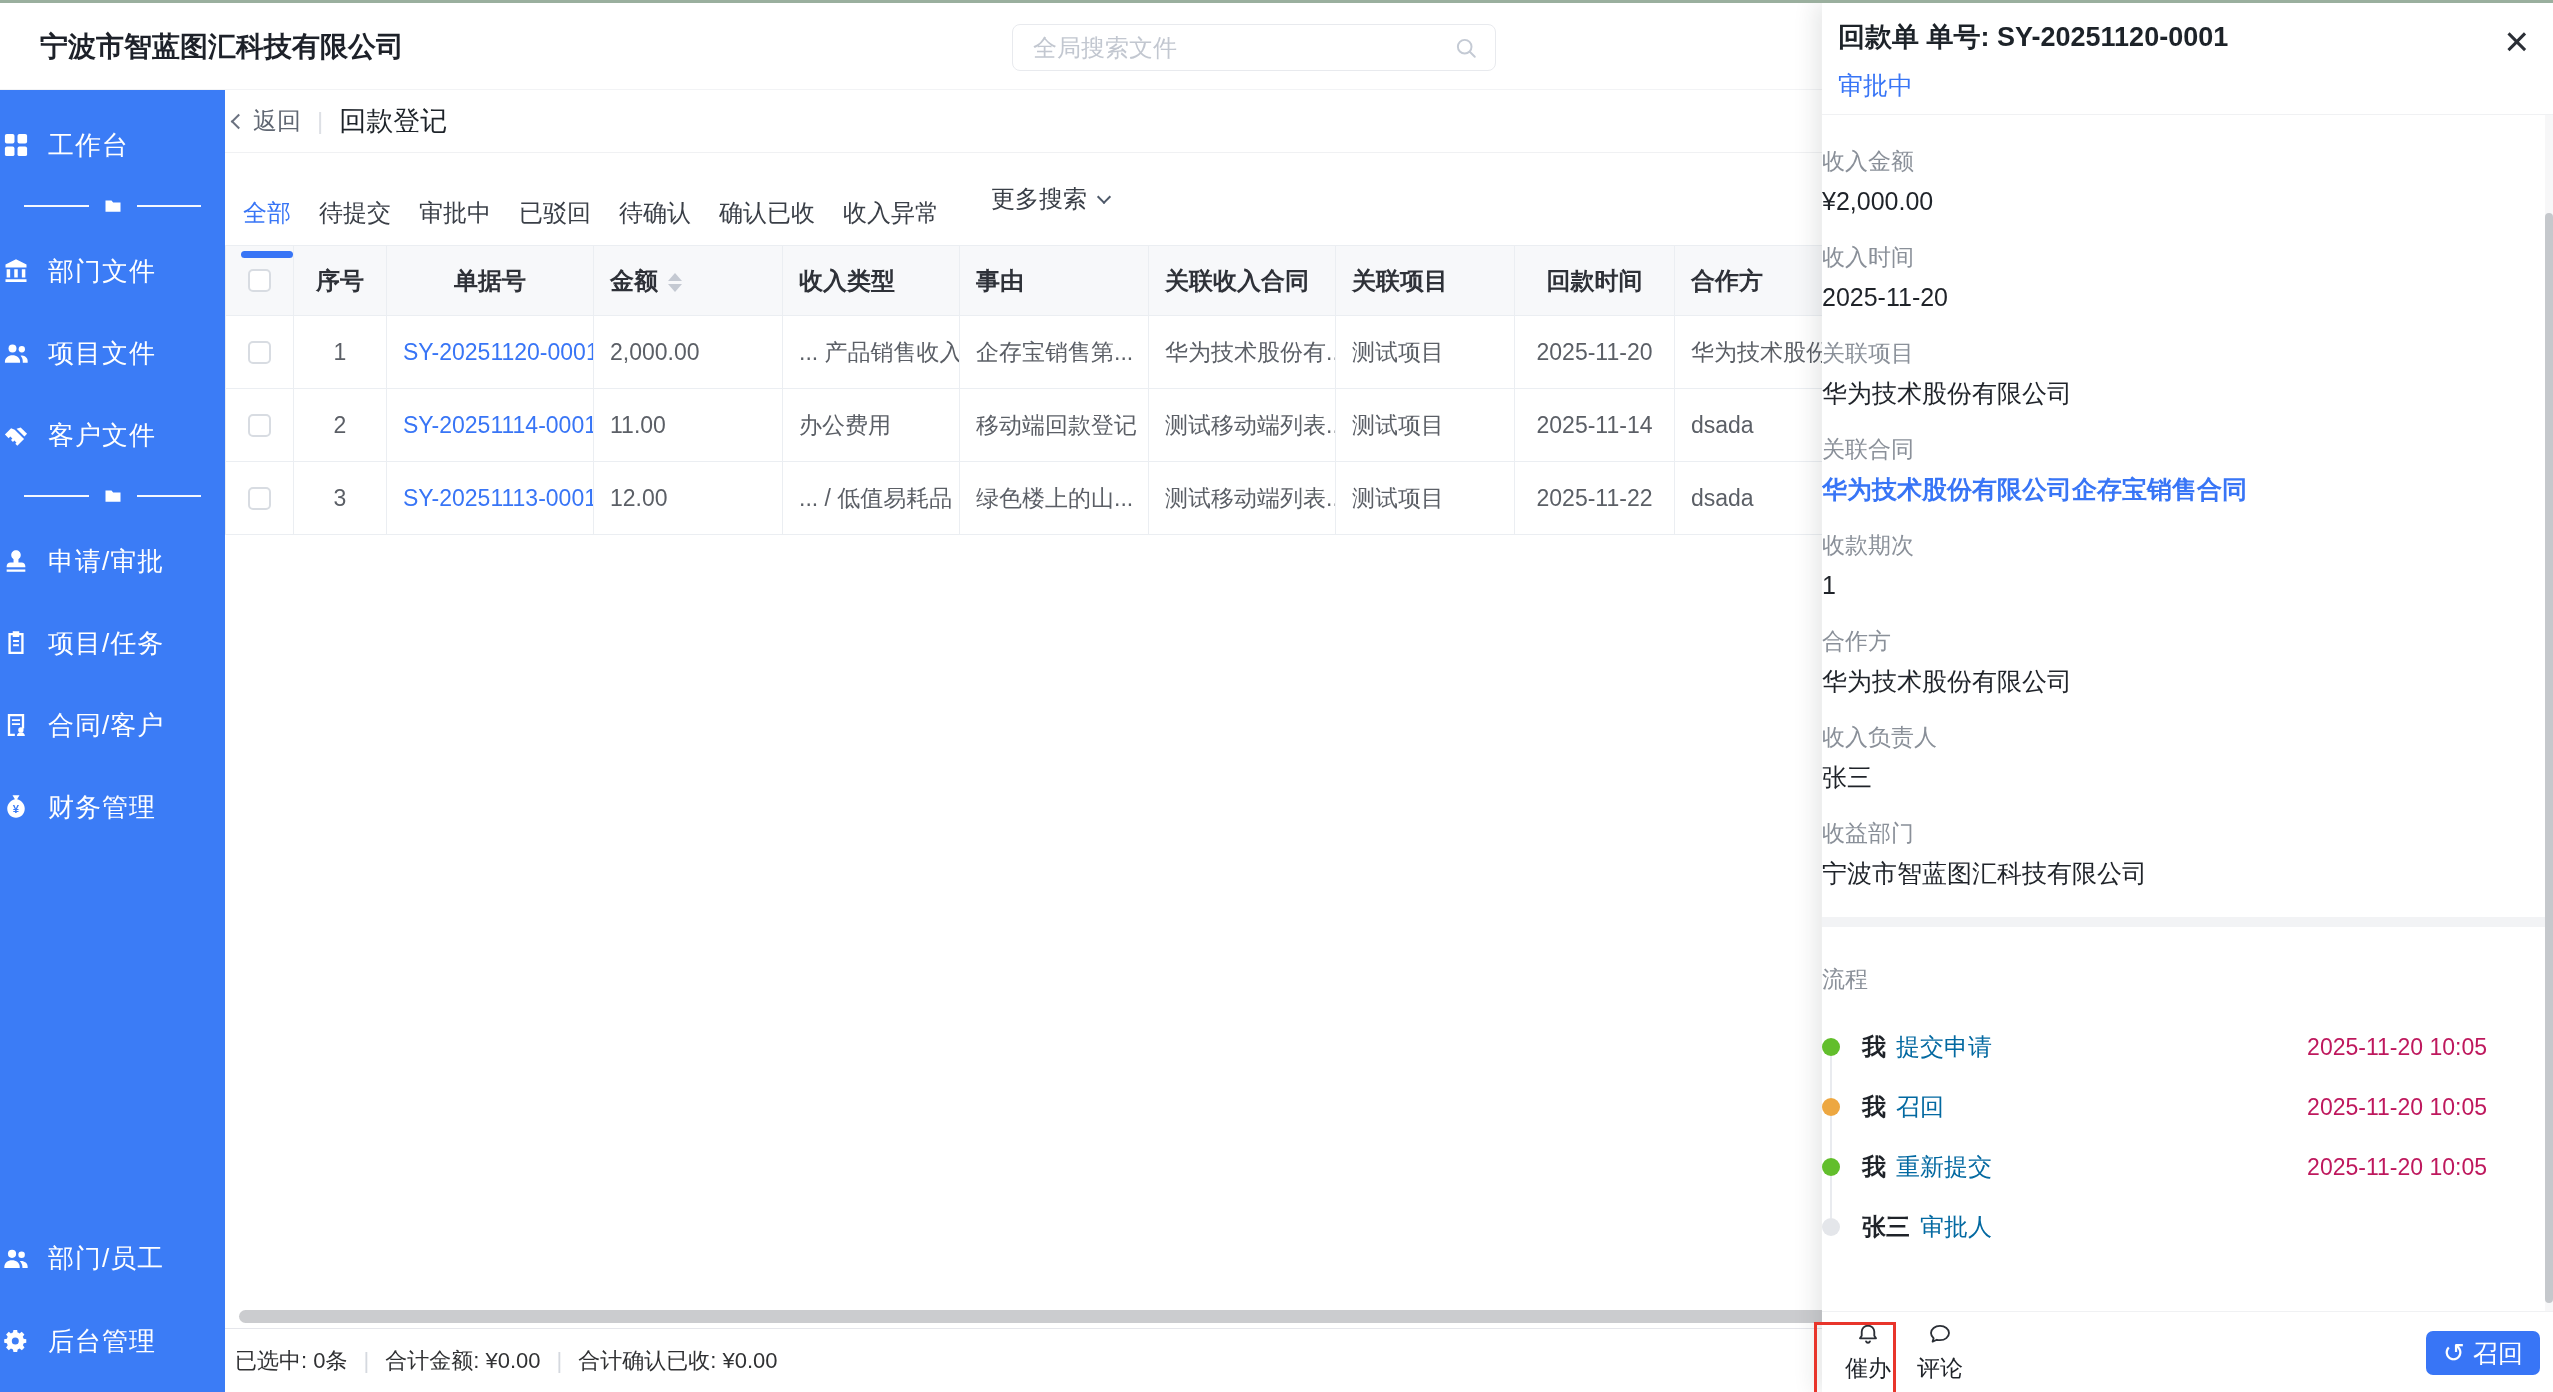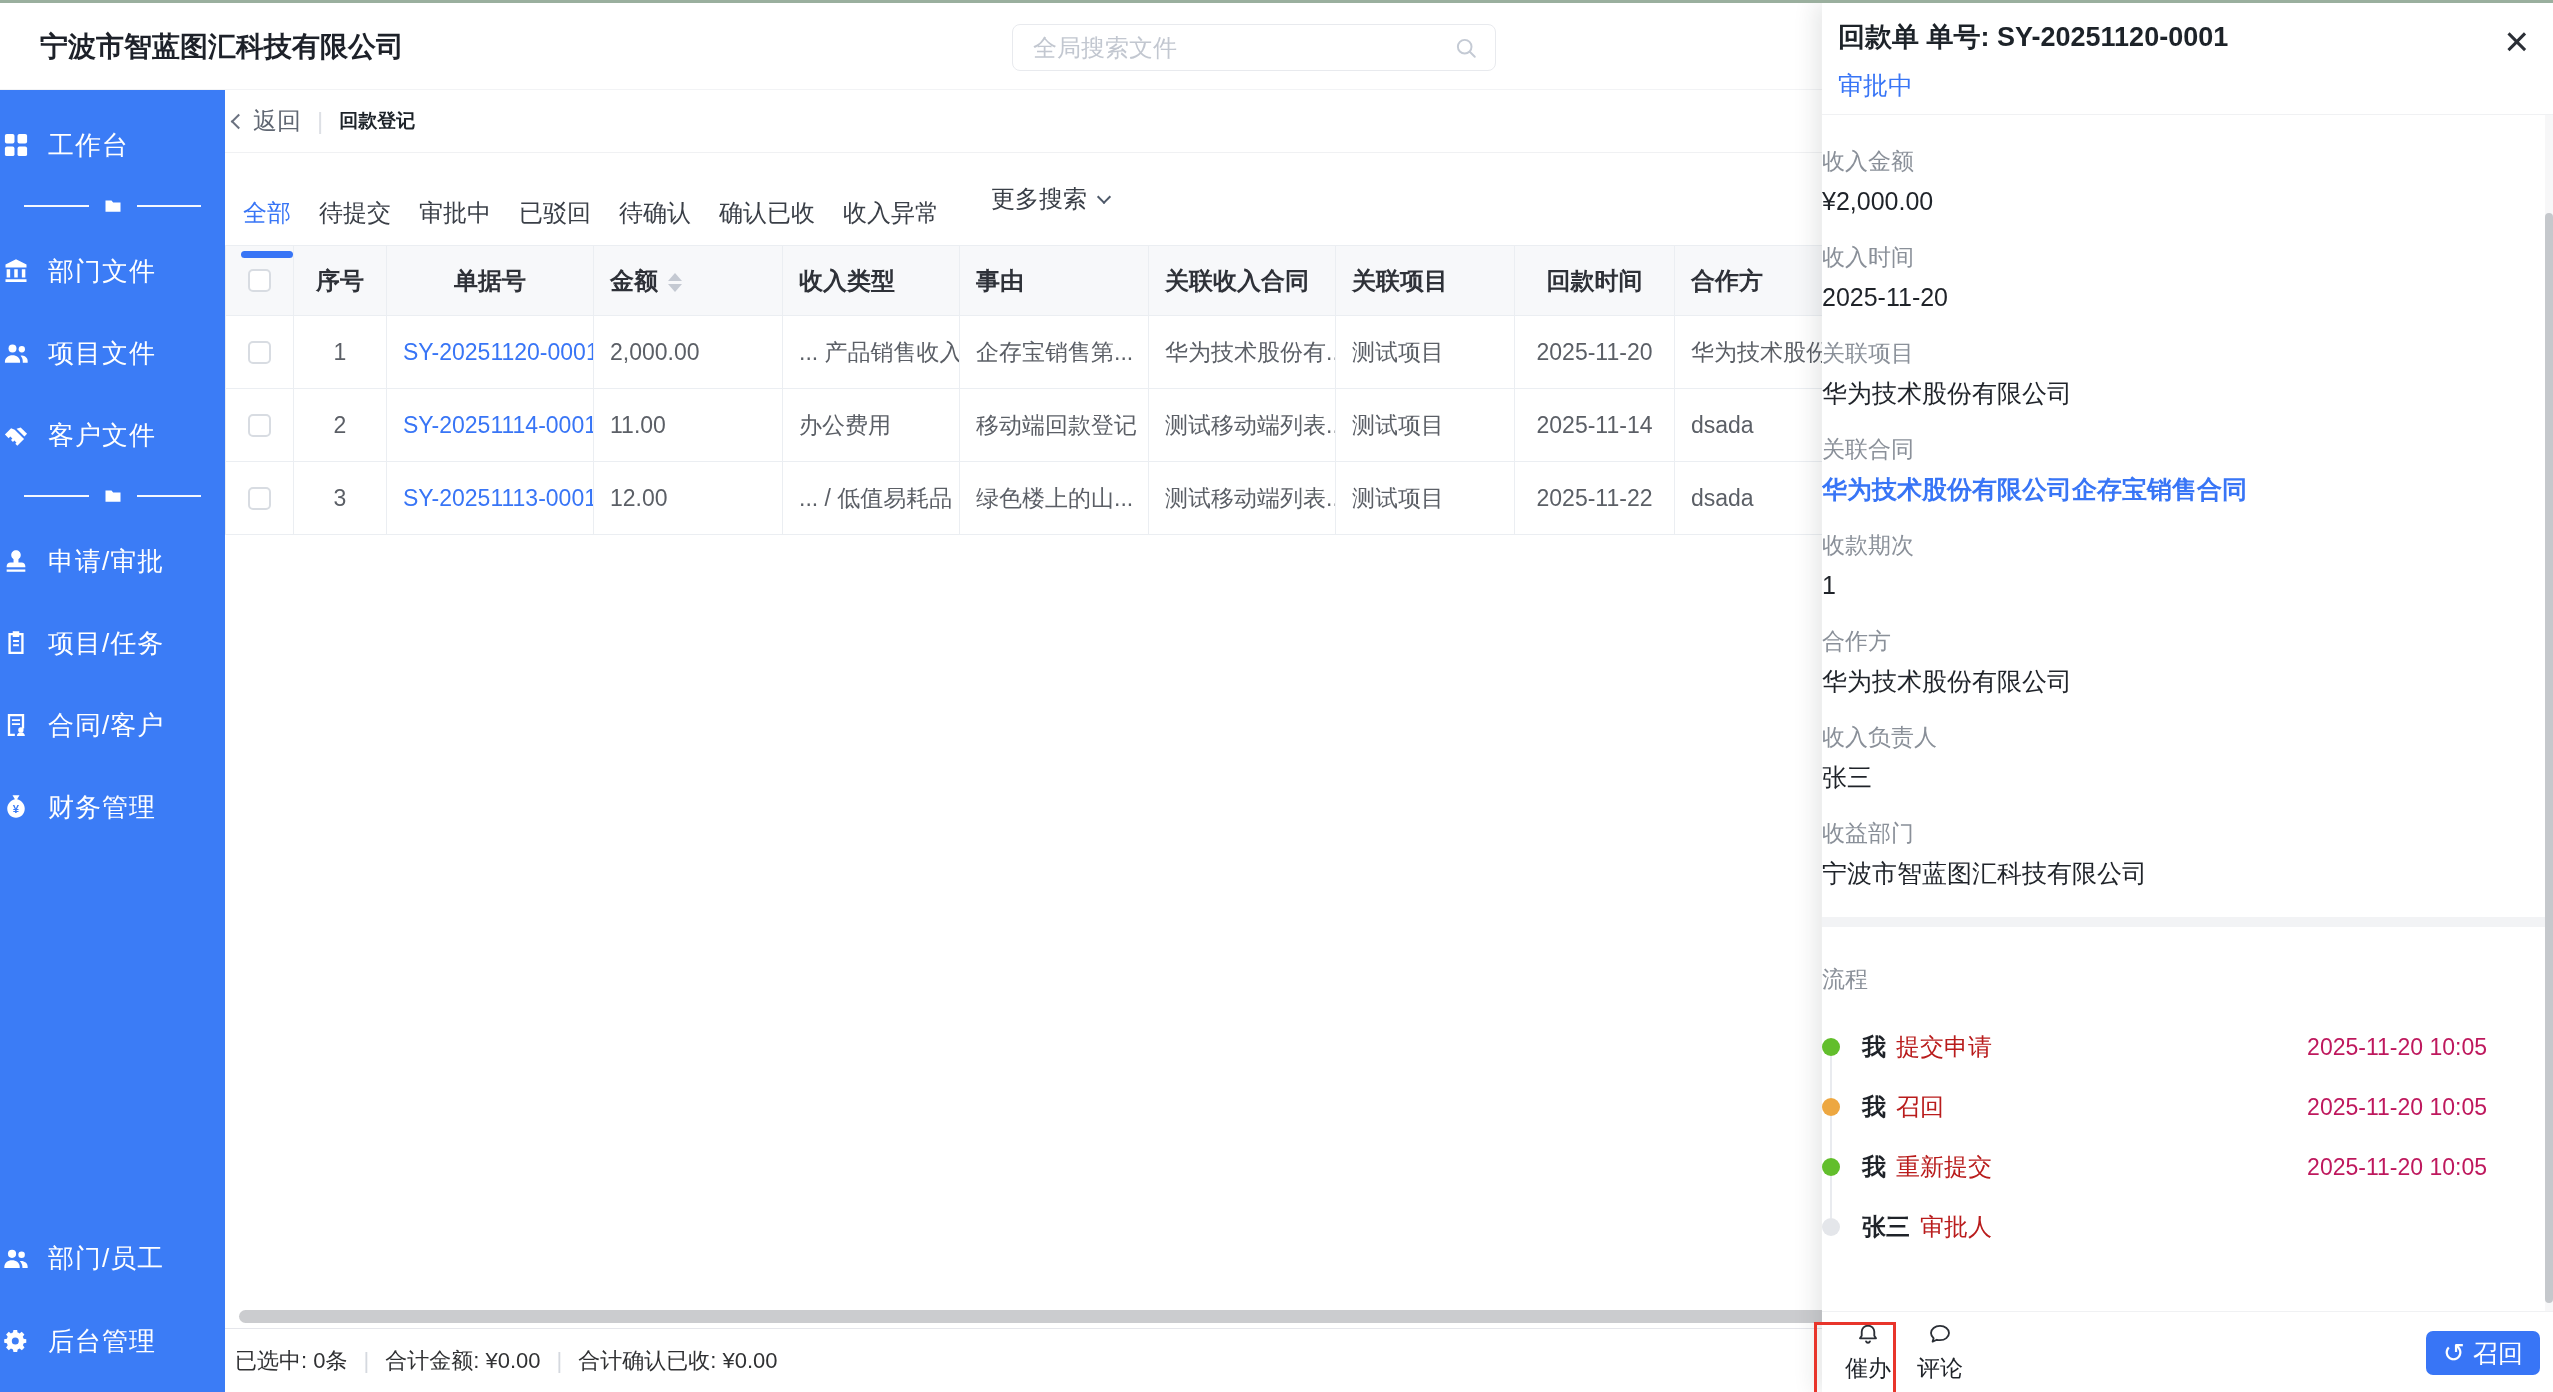--- a/index.html
+++ b/index.html
@@ -33,21 +33,21 @@
   .side-bottom{position:absolute;bottom:0;left:0;right:0;}
   .side-bottom .side-item{margin-top:0;margin-bottom:29px;}
   .side-bottom .side-item:last-child{margin-bottom:24px;}
 
   
   .main{position:absolute;left:225px;top:90px;right:0;bottom:0;background:#fff;overflow:hidden;}
   .breadcrumb{height:63px;border-bottom:1px solid #F0F1F3;display:flex;align-items:center;padding-left:8px;}
   .back-link{display:flex;align-items:center;color:#5F6672;font-size:24px;cursor:pointer;}
   .back-chev{display:inline-block;width:11px;height:11px;border-left:2px solid #6B7280;border-bottom:2px solid #6B7280;transform:rotate(45deg);margin-right:9px;}
   .bc-sep{color:#DDE0E5;font-size:24px;margin:0 16px;}
-  .bc-title{color:#1D2329;font-size:19px;font-weight:700;}
+  .bc-title{color:#1D2329;font-size:27px;font-weight:400;}
 
   .tabs-row{position:relative;height:92px;display:flex;align-items:center;padding-left:16px;}
   .tab{position:relative;font-size:24px;color:#3A3F47;margin-right:24px;padding:0 2px;cursor:pointer;white-space:nowrap;margin-top:28px;}
   .tab.active{color:var(--accent);font-weight:500;}
   .tab.active::after{content:'';position:absolute;left:50%;transform:translateX(-50%);bottom:-29px;width:52px;height:7px;border-radius:4px;background:var(--accent);}
   .tab-more{display:flex;align-items:center;font-size:24px;color:#3A3F47;margin-left:26px;cursor:pointer;}
   .chev-down{display:inline-block;width:10px;height:10px;border-right:2px solid #4E5969;border-bottom:2px solid #4E5969;transform:rotate(45deg);margin-left:12px;margin-bottom:4px;}
 
   
   table.grid{border-collapse:collapse;table-layout:fixed;width:2400px;}
@@ -84,21 +84,21 @@
   .thick-divider{height:10px;background:#F2F3F5;margin:24px -16px 0 -16px;}
   .flow-title{margin-top:40px;font-size:23px;color:#8A9099;line-height:24px;}
   .flow-list{list-style:none;margin-top:26px;}
   .step{position:relative;height:60px;display:flex;align-items:center;}
   .dot{width:18px;height:18px;border-radius:50%;flex:0 0 18px;z-index:2;}
   .step.done .dot{background:var(--flow-done);}
   .step.recalled .dot{background:var(--flow-recalled);}
   .step.pending .dot{background:var(--flow-pending);}
   .step:not(:last-child)::after{content:'';position:absolute;left:8px;top:39px;width:2px;height:42px;background:#E9EBEF;z-index:1;}
   .step .who{margin-left:22px;font-size:24px;font-weight:700;color:#1F2329;}
-  .step .act{margin-left:10px;font-size:24px;color:#b91c1c;}
+  .step .act{margin-left:10px;font-size:24px;color:#0369a1;}
   .step .time{margin-left:auto;padding-right:42px;font-size:23px;color:#be185d;}
 
   .panel-scroll{position:absolute;top:112px;bottom:81px;right:0;width:8px;background:#F7F7F8;}
   .panel-scroll .thumb{position:absolute;top:98px;left:0;width:8px;height:1090px;border-radius:4px;background:#C5C8CC;}
 
   .panel-footer{position:absolute;left:0;right:0;bottom:0;height:81px;border-top:1px solid #F0F1F3;background:#fff;display:flex;align-items:center;padding-left:10px;}
   .panel-action{width:72px;display:flex;flex-direction:column;align-items:center;gap:2px;cursor:pointer;}
   .panel-action .a-lbl{font-size:23px;color:#1F2329;}
   .recall-btn{position:absolute;right:13px;bottom:17px;width:114px;height:44px;background:var(--accent);border:none;border-radius:7px;color:#fff;font-size:25px;display:flex;align-items:center;justify-content:center;gap:8px;cursor:pointer;font-family:inherit;}
   .recall-icon{font-size:26px;line-height:1;}

